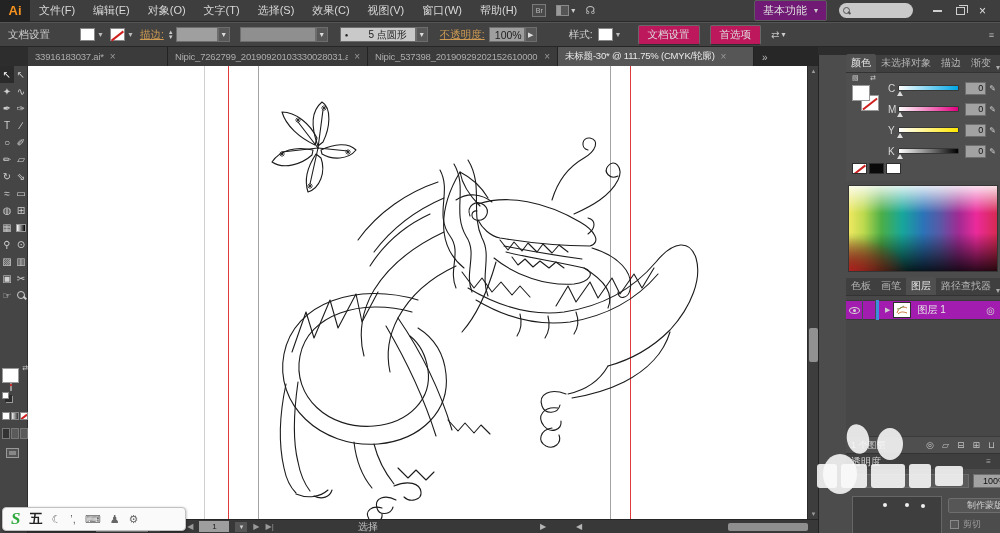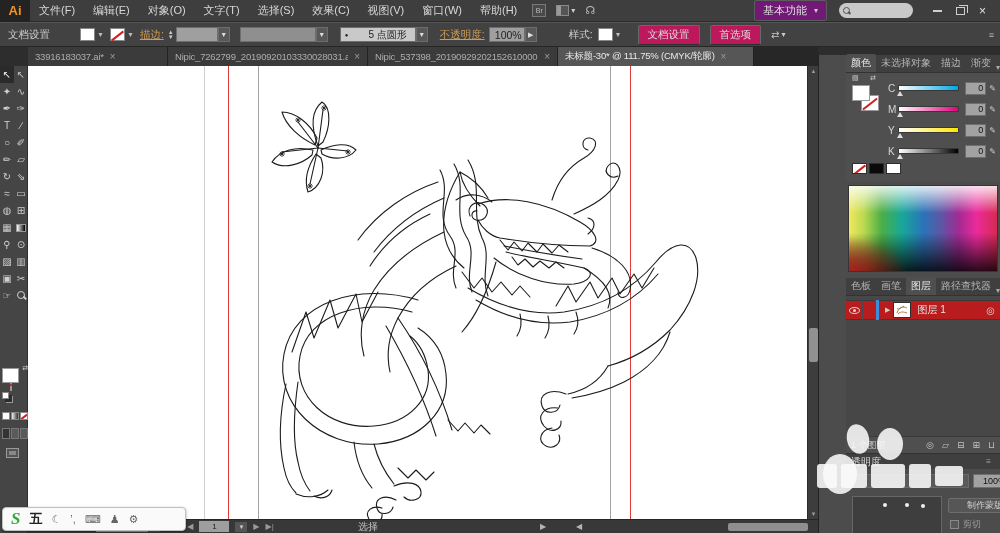--- a/index.html
+++ b/index.html
@@ -35,21 +35,21 @@
   .swatch-none::after, .redslash::after { content:""; position:absolute; left:-1px; right:-1px; top:50%; height:2px; background:#cf2020; transform:rotate(-38deg); }
   .mini-caret { font-size:7px; color:#bbb; margin:0 6px 0 2px; }
   .cb-link { color:#cf9b52; text-decoration:underline; margin-right:4px; }
   .stepper { display:flex; flex-direction:column; font-size:6px; color:#ccc; line-height:5px; margin-right:2px; }
   .cb-field { background:#9f9f9f; border:1px solid #6d6d6d; height:15px; color:#222; display:flex; align-items:center; }
   .dd-btn { width:12px; height:15px; background:#585858; border:1px solid #6d6d6d; color:#ddd; font-size:7px; display:flex; align-items:center; justify-content:center; }
   .cb-btn { background:#be185d; border:1px solid #686868; border-bottom-color:#2e2e2e; border-radius:2px; padding:2px 9px; color:#ddd; margin-right:10px; font-size:10.5px; }
   .panel-toggle { margin-left:auto; margin-right:6px; color:#bbb; font-size:9px; }
 
   
-  .tabbar { position:absolute; left:28px; top:47px; width:790px; height:19px; background:#272727; display:flex; align-items:flex-start;flex-direction:column; }
+  .tabbar { position:absolute; left:28px; top:47px; width:790px; height:19px; background:#272727; display:flex; align-items:flex-end; }
   .doc-tab { height:19px; display:flex; align-items:center; padding:0 7px; font-size:9.5px; letter-spacing:-0.2px; background:#3b3b3b; color:#adadad; border-right:1px solid #222; white-space:nowrap; overflow:hidden; }
   .doc-tab.active { background:#565656; color:#e9e9e9; }
   .tab-close { margin-left:6px; color:#999; font-size:10px; }
   .tab-overflow { margin-left:8px; color:#bbb; font-size:10px; padding-bottom:3px; }
 
   
   .toolbar { position:absolute; left:0; top:66px; width:28px; height:467px; background:#454545; border-right:1px solid #2e2e2e; }
   #tools { display:grid; grid-template-columns:14px 14px; }
   .tool { width:14px; height:17px; display:flex; align-items:center; justify-content:center; color:#cfcfcf; font-size:10px; }
   .tool.active { background:#2b2b2b; color:#fff; }
@@ -122,21 +122,21 @@
   .trio-black { background:#0a0a0a; }
 
   .spectrum { height:87px; margin:4px 2px 6px; border:1px solid #353535;
     background:
       radial-gradient(ellipse at 0% 100%, rgba(196,32,32,.85), rgba(196,32,32,0) 28%),
       linear-gradient(to bottom, rgba(255,255,255,.85), rgba(255,255,255,0) 32%),
       linear-gradient(to bottom, rgba(0,0,0,0) 55%, rgba(0,0,0,.82)),
       linear-gradient(to right,#efe860 0%,#bcd94e 10%,#4cae47 22%,#17a79b 36%,#2b74b8 50%,#5c57a6 62%,#a02b93 74%,#ec2a9b 86%,#d62a52 100%); }
 
   .layerspanel { background:#474747; height:140px; position:relative; }
-  .layer-row { position:absolute; left:0; right:0; top:4px; height:20px; background:#b91c1c; display:flex; align-items:center; border-top:1px solid #3a3a3a; border-bottom:1px solid #3a3a3a;text-align:center; }
+  .layer-row { position:absolute; left:0; right:0; top:4px; height:20px; background:#a21caf; display:flex; align-items:center; border-top:1px solid #3a3a3a; border-bottom:1px solid #3a3a3a;text-align:center; }
   .eye-cell { width:17px; height:20px; border-right:1px solid #434b55; display:flex; align-items:center; justify-content:center; }
   .eye { position:relative; width:11px; height:7px; border:1px solid #d5d5d5; border-radius:50%; }
   .eye::after { content:""; position:absolute; left:3px; top:1px; width:3px; height:3px; background:#d5d5d5; border-radius:50%; }
   .lock-cell { width:13px; height:20px; border-right:1px solid #434b55; }
   .accent { width:3px; height:20px; background:#3a8edb; margin-right:3px; }
   .expander { color:#ccc; font-size:7px; margin:0 3px; }
   .layer-thumb { width:18px; height:16px; background:#fff; border:1px solid #2e2e2e; display:flex; align-items:center; justify-content:center; }
   .layer-label { margin-left:6px; color:#e6e6e6; font-size:10px; }
   .layer-target { margin-left:auto; margin-right:5px; color:#cfcfcf; font-size:10px; }
   .layers-foot { height:17px; background:#4f4f4f; border-top:1px solid #3a3a3a; display:flex; align-items:center; font-size:9px; color:#c9c9c9; padding:0 5px; }

